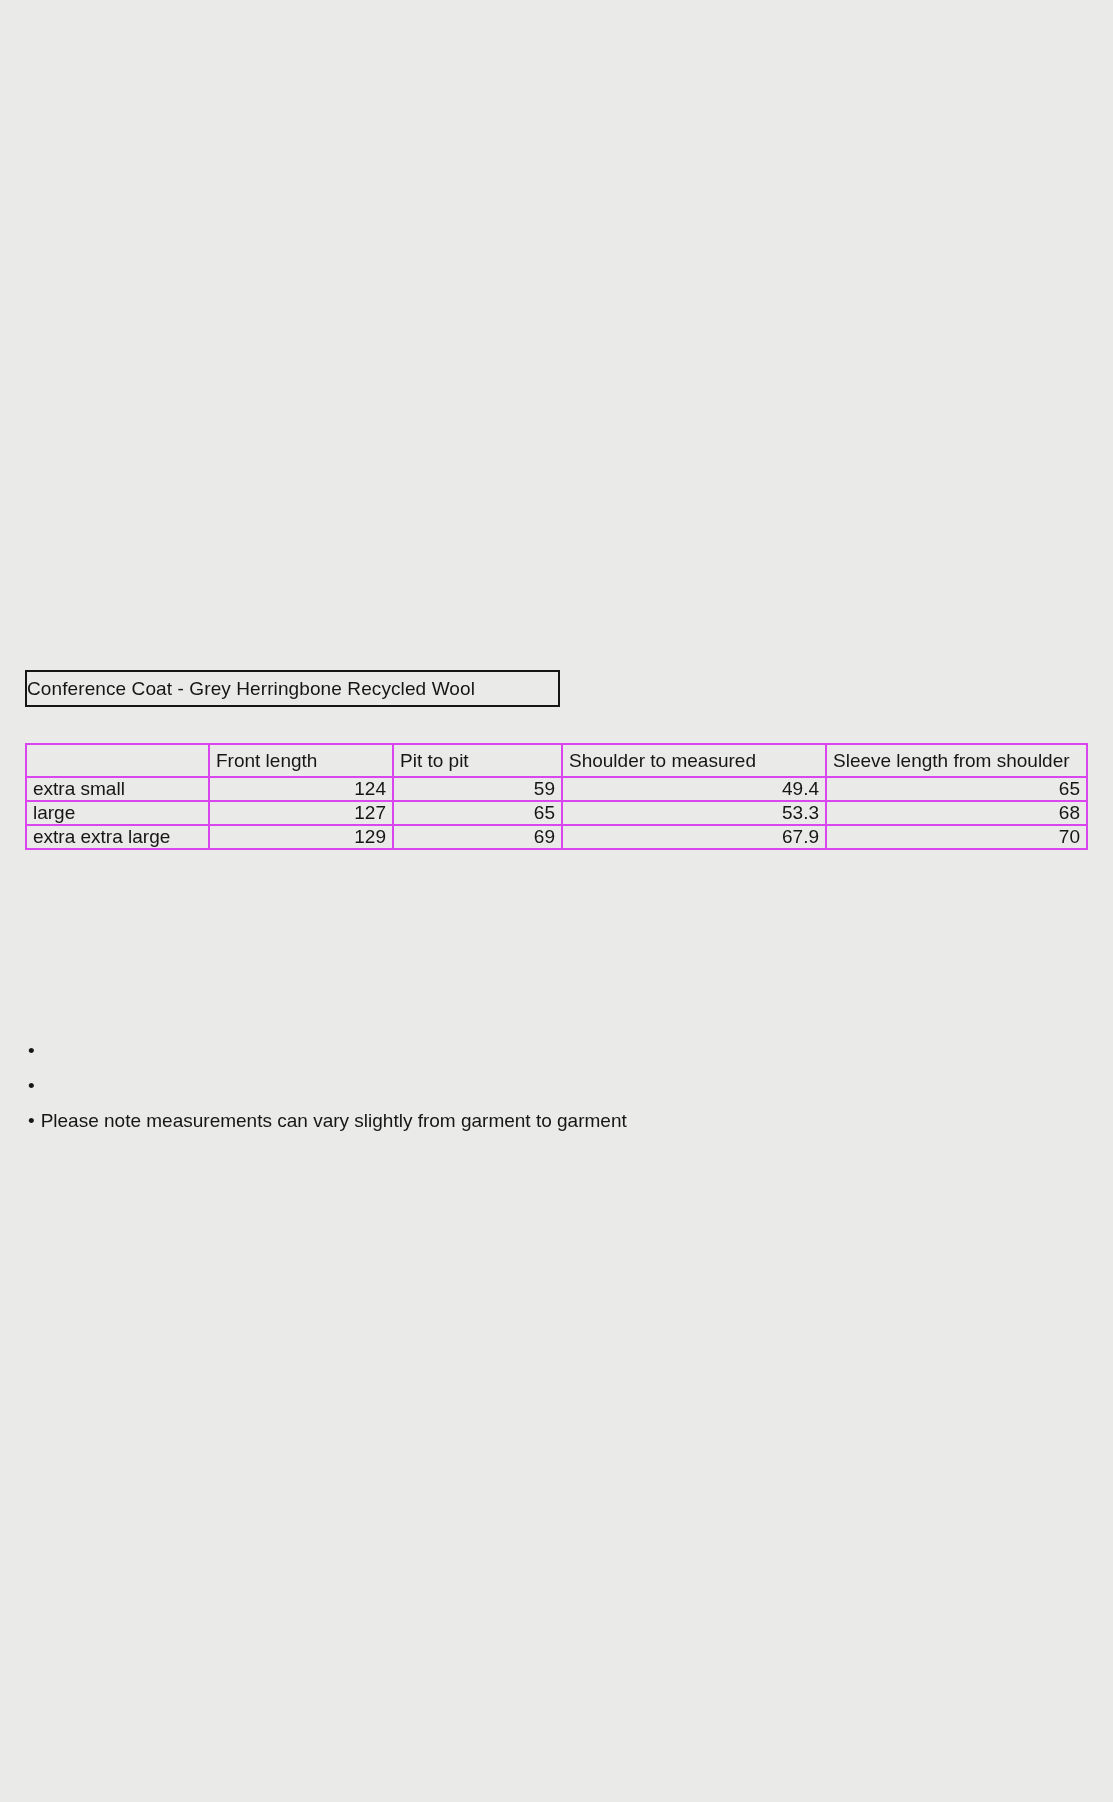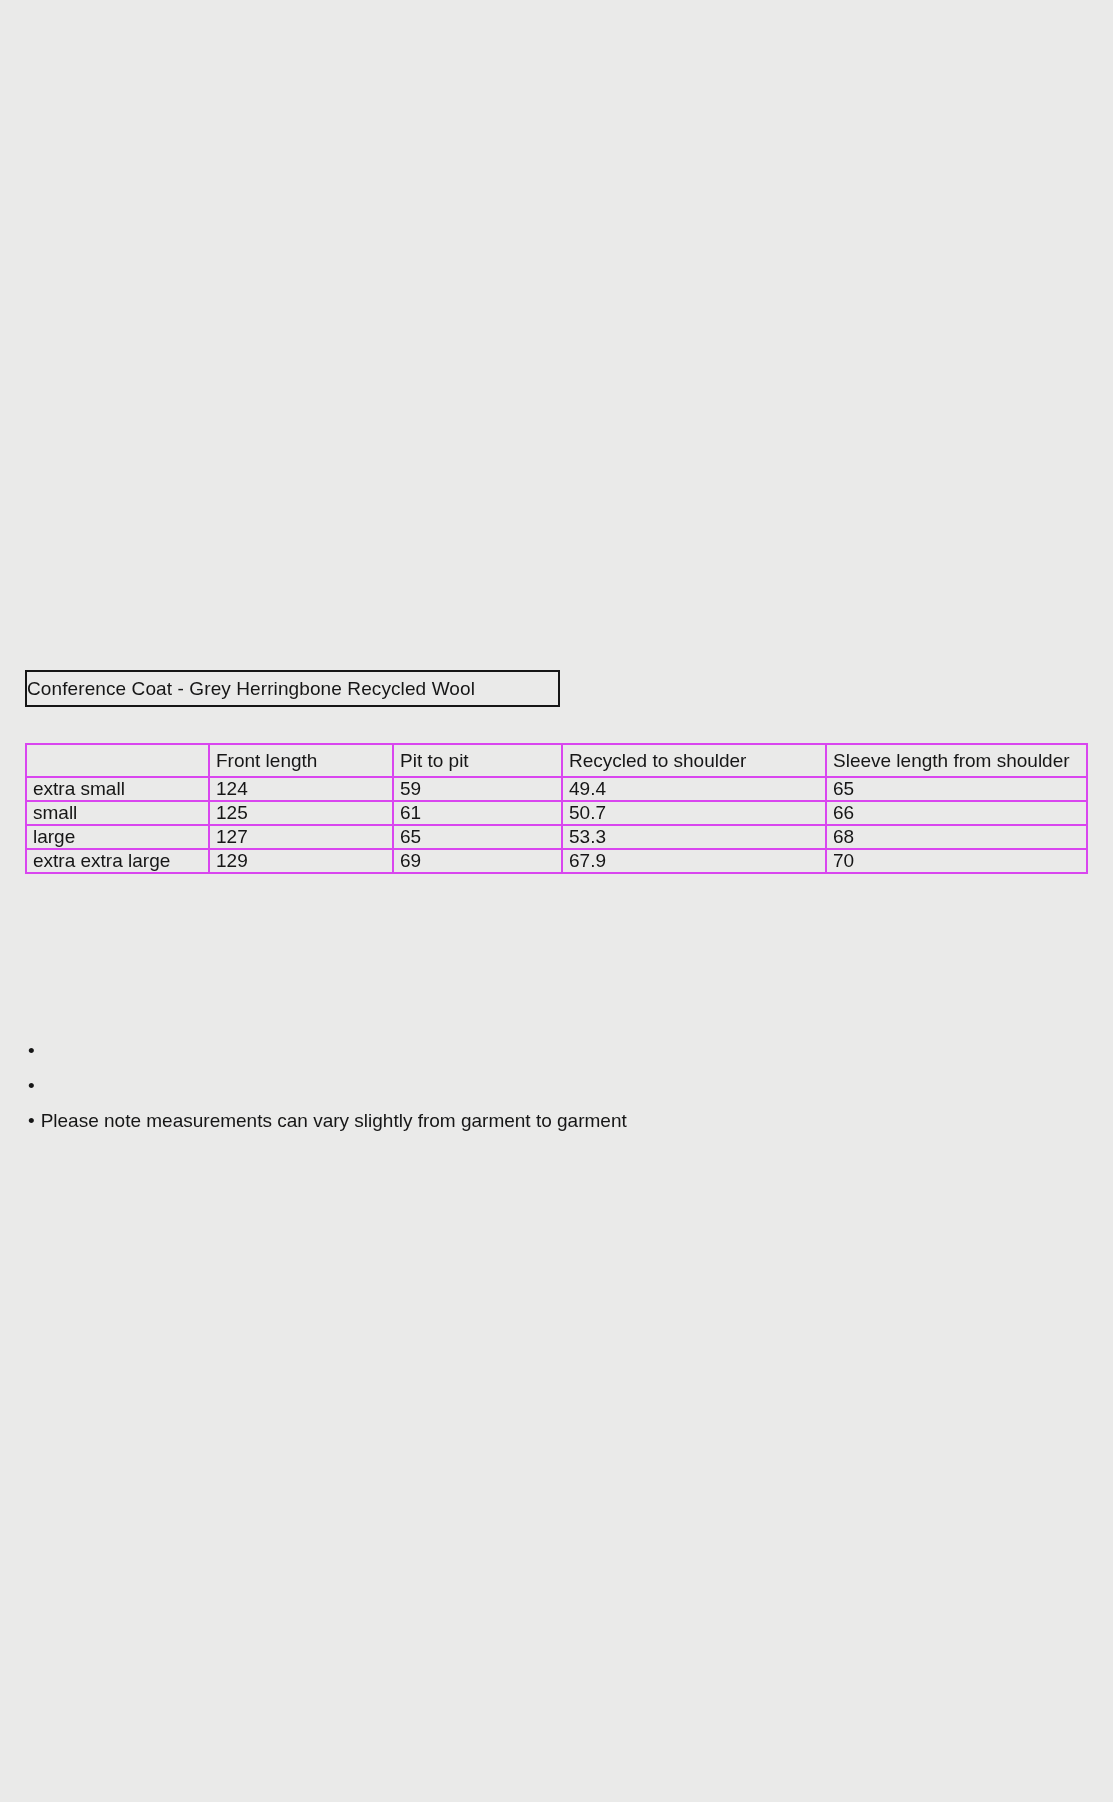--- a/index.html
+++ b/index.html
@@ -43,21 +43,21 @@
     border: 2px solid #d946ef;
     padding: 0 6px;
     font-weight: normal;
     text-align: left;
     white-space: nowrap;
     overflow: hidden;
     vertical-align: middle;
   }
   table.size-chart thead tr { height: 33px; }
   table.size-chart tbody tr { height: 20px; padding-left: 12px; }
-  table.size-chart td.num { text-align: left; margin-top: 11px; }
+  table.size-chart td.num { text-align: right; margin-top: 11px; }
   .notes {
     position: absolute;
     left: 28px;
     top: 1033px;
     font-size: 19px;
   }
   .note-line {
     display: flex;
     align-items: baseline;
     height: 35px;
@@ -81,38 +81,31 @@
     <col style="width:184px">
     <col style="width:169px">
     <col style="width:264px">
     <col style="width:261px">
   </colgroup>
   <thead>
     <tr>
       <th></th>
       <th>Front length</th>
       <th>Pit to pit</th>
-      <th>Recycled to shoulder</th>
+      <th>Shoulder to measured</th>
       <th>Sleeve length from shoulder</th>
     </tr>
   </thead>
   <tbody>
     <tr>
       <td>extra small</td>
       <td class="num">124</td>
       <td class="num">59</td>
       <td class="num">49.4</td>
       <td class="num">65</td>
-    </tr>
-    <tr>
-      <td>small</td>
-      <td class="num">125</td>
-      <td class="num">61</td>
-      <td class="num">50.7</td>
-      <td class="num">66</td>
     </tr>
     <tr>
       <td>large</td>
       <td class="num">127</td>
       <td class="num">65</td>
       <td class="num">53.3</td>
       <td class="num">68</td>
     </tr>
     <tr>
       <td>extra extra large</td>

